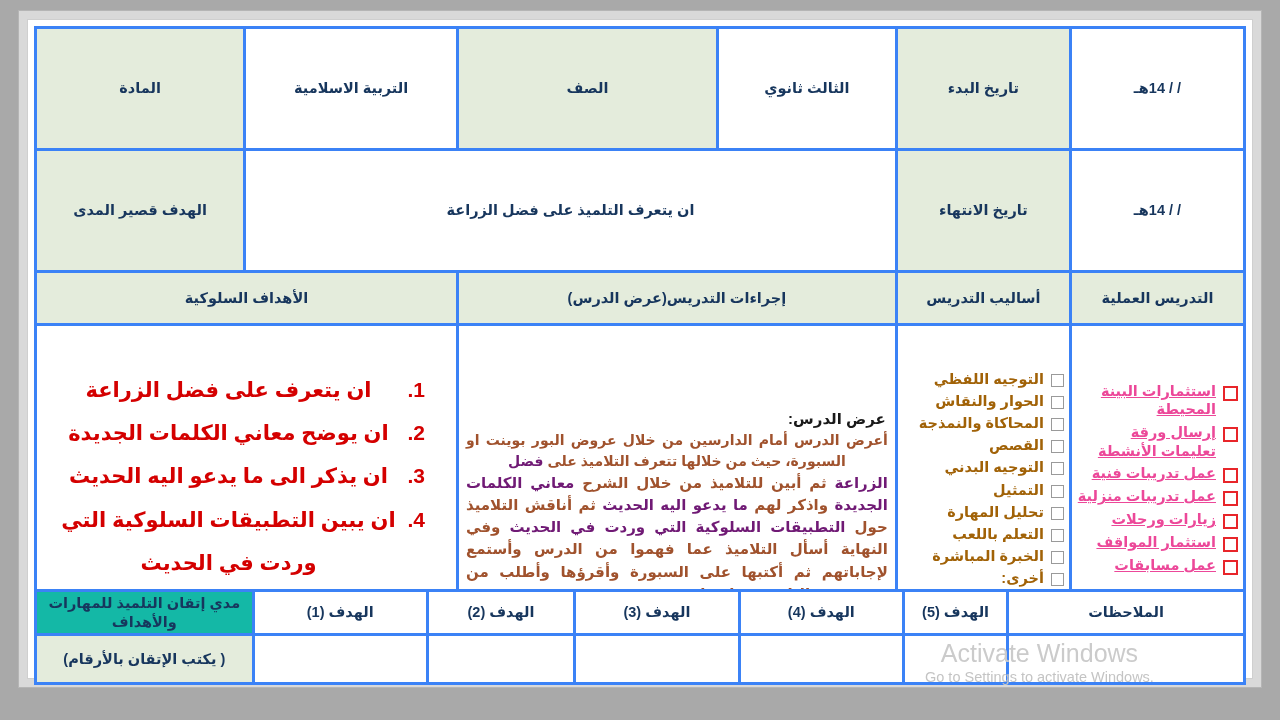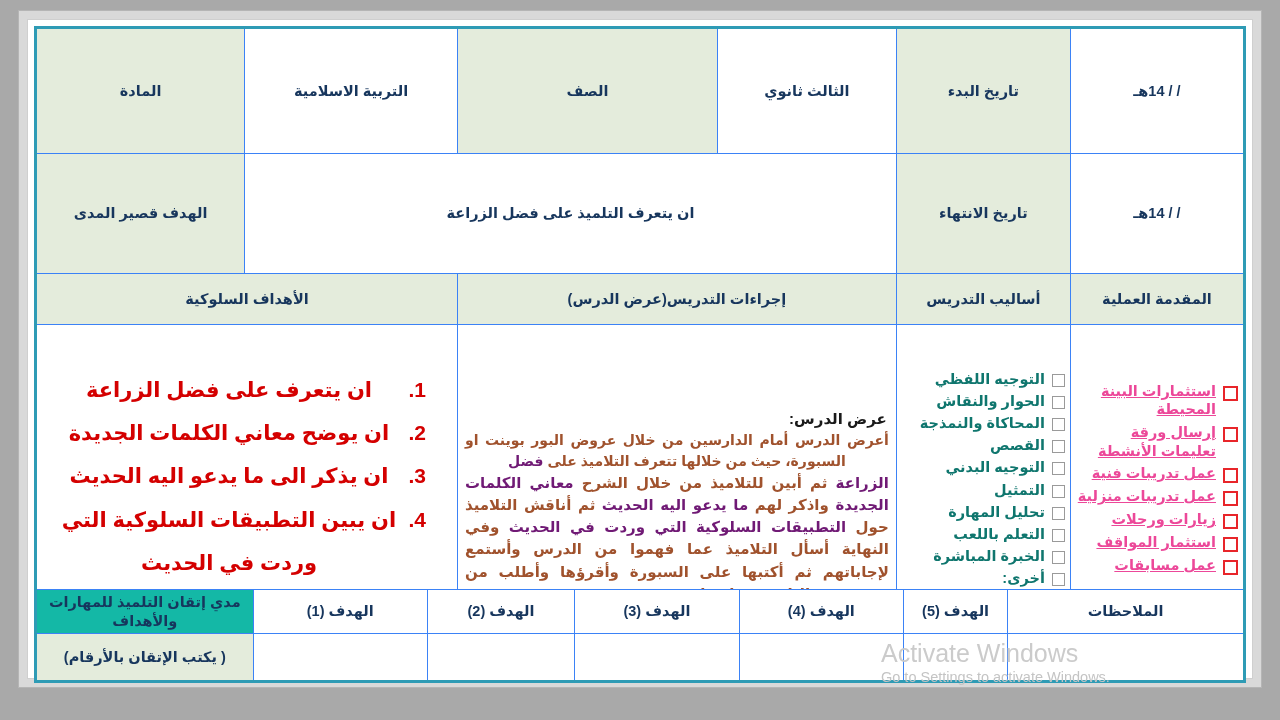--- a/index.html
+++ b/index.html
@@ -40,21 +40,21 @@
   table.plan {
     width: 100%;
     height: 100%;
     border-collapse: collapse;
     table-layout: fixed;
     background: #ffffff;
     border: 3px solid #2e9bb5;
     box-sizing: border-box;
   }
   table.plan td {
-    border: 1px solid #3b82f6;
+    border: 3px solid #3b82f6;
     padding: 2px 5px;
     vertical-align: middle;
     text-align: center;
     color: #17365d;
     font-size: 14.5px;
     font-weight: bold;
     line-height: 1.25;
   }
   td.hdr {
     background: #e4ecdc;
@@ -183,21 +183,21 @@
   }
   .box.red {
     border-color: #e8252a;
     border-width: 2px;
     width: 11px;
     height: 11px;
   }
   .chk-label {
     font-size: 14.5px;
     font-weight: bold;
-    color: #0f766e;
+    color: #a16207;
     text-align: right;
     flex: 1 1 auto;
   }
   .chk-label.blue {
     color: #ec4899;
     text-decoration: underline;
   }
   .methods-list li { margin-bottom: 3.5px; }
   .activities-list li { margin-bottom: 4px; }
 
@@ -227,23 +227,23 @@
     font-weight: bold;
   }
   td.blank-cell {
     background: #ffffff;
     height: 42px;
   }
 
   
   .watermark {
     position: absolute;
-    left: 881px;
+    left: 925px;
     top: 640px;
-    text-align: left;
+    text-align: center;
     pointer-events: none;
     user-select: none;
     color: #c8c8c8;
     font-family: "Liberation Sans", sans-serif;
     direction: ltr;
   }
   .wm-line1 {
     font-size: 25px;
     font-weight: normal;
     line-height: 1.05;
@@ -284,21 +284,21 @@
 
       <tr>
         <td class="date-cell">/  /  14هـ</td>
         <td class="hdr">تاريخ الانتهاء</td>
         <td class="val-red" colspan="3">ان يتعرف التلميذ على فضل الزراعة</td>
         <td class="hdr">الهدف قصير المدى</td>
       </tr>
 
 
       <tr>
-        <td class="section-hdr">المقدمة العملية</td>
+        <td class="section-hdr">التدريس العملية</td>
         <td class="section-hdr">أساليب التدريس</td>
         <td class="section-hdr" colspan="2">إجراءات التدريس(عرض الدرس)</td>
         <td class="section-hdr" colspan="2">الأهداف السلوكية</td>
       </tr>
 
       <tr style="height:312px">
 
         <td class="body-cell">
           <ul class="chk-list activities-list" id="activities-list">
                 <li>

